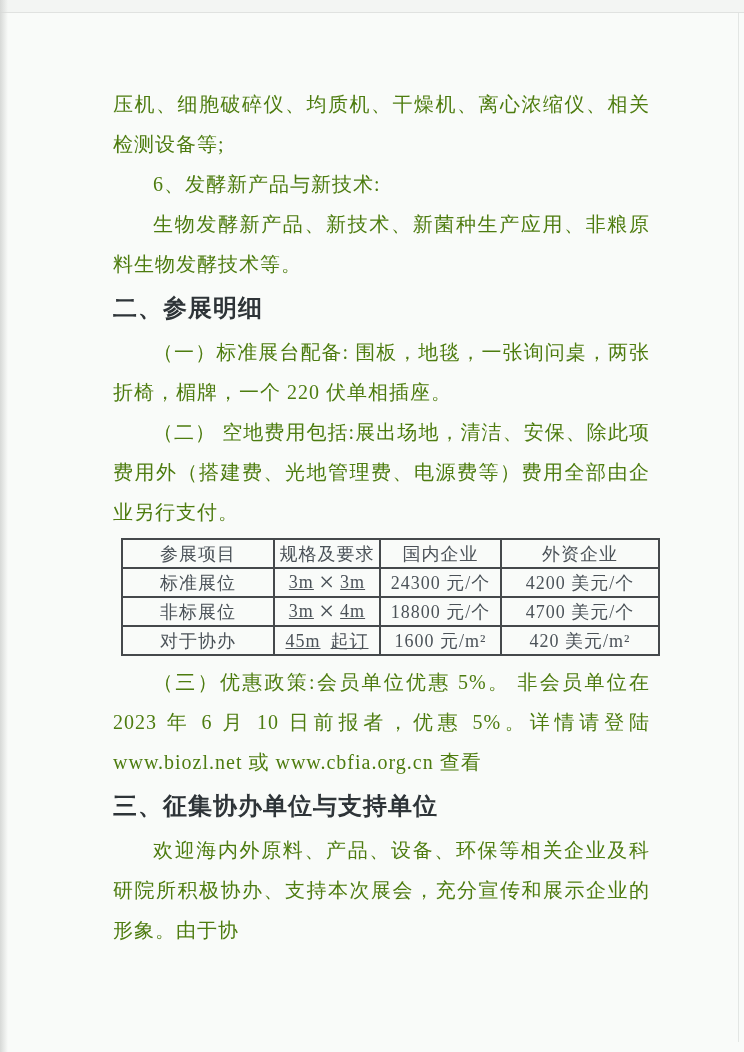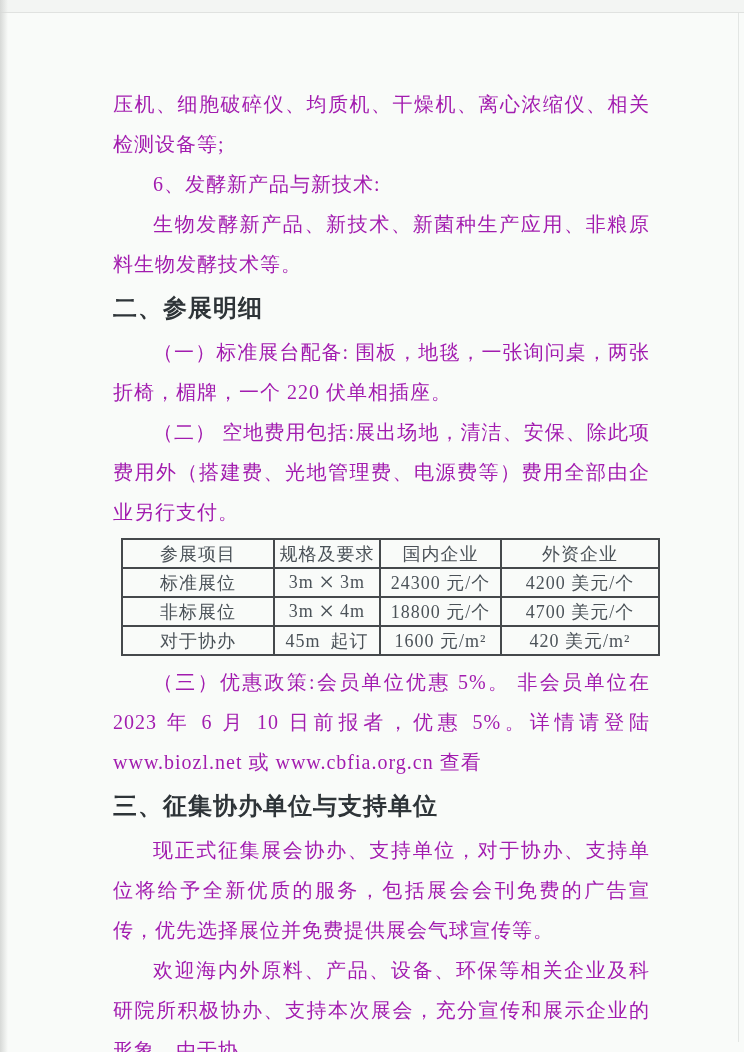--- a/index.html
+++ b/index.html
@@ -28,21 +28,21 @@
     background: #e3e6e4;
   }
   .content {
     position: absolute; left: 113px; top: 84px; width: 537px;
   }
   p.body {
     margin: 0;
     font-size: 20px;
     line-height: 40px;
     letter-spacing: 1px;
-    color: #a21caf;
+    color: #4d7c0f;
     text-align: justify;
     text-align-last: left;
   }
   p.indent { text-indent: 2em; }
   h2.sec {
     margin: 4px 0 4px 0;
     font-family: "Liberation Sans", "DejaVu Sans", sans-serif;
     font-size: 24px;
     font-weight: bold;
     color: #2e3438;
@@ -70,21 +70,21 @@
   }
   .spec-x {
     display: inline-block;
     font-size: 27px;
     line-height: 18px;
     vertical-align: -3px;
     padding: 0 3px;
     color: #4b5258;
     font-weight: 300;
   }
-  .spec-part { padding: 0 2px; }
+  .spec-part { padding: 0 2px; text-decoration: underline; }
 </style>
 </head>
 <body>
 
 <div class="page">
   <div class="scan-top"></div>
   <div class="scan-left"></div>
   <div class="scan-right"></div>
 
   <div class="content">
@@ -127,17 +127,16 @@
         <td><span class="spec-part">45m</span><span class="spec-x"></span><span class="spec-part">起订</span></td>
         <td>1600 元/m²</td>
         <td>420 美元/m²</td>
       </tr>
     </tbody>
       </table>
 
     <p class="body indent">（三）优惠政策:会员单位优惠 5%。 非会员单位在 2023 年 6 月 10 日前报者，优惠 5%。详情请登陆 www.biozl.net 或 www.cbfia.org.cn 查看</p>
 
     <h2 class="sec">三、征集协办单位与支持单位</h2>
-    <p class="body indent">现正式征集展会协办、支持单位，对于协办、支持单位将给予全新优质的服务，包括展会会刊免费的广告宣传，优先选择展位并免费提供展会气球宣传等。</p>
     <p class="body indent">欢迎海内外原料、产品、设备、环保等相关企业及科研院所积极协办、支持本次展会，充分宣传和展示企业的形象。由于协</p>
 
   </div>
 </div>
 
 </body></html>

